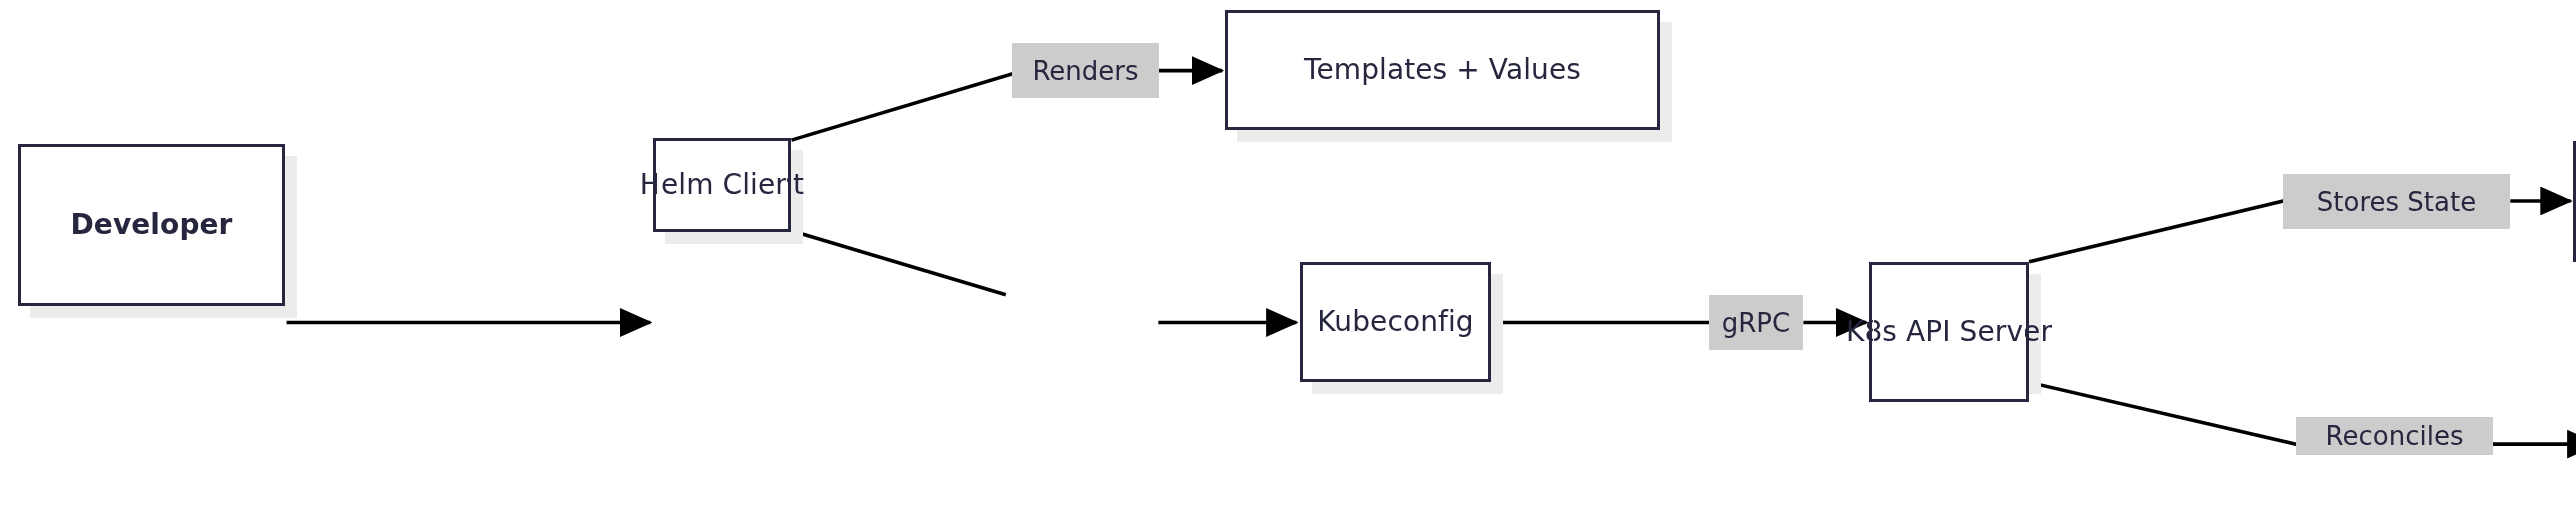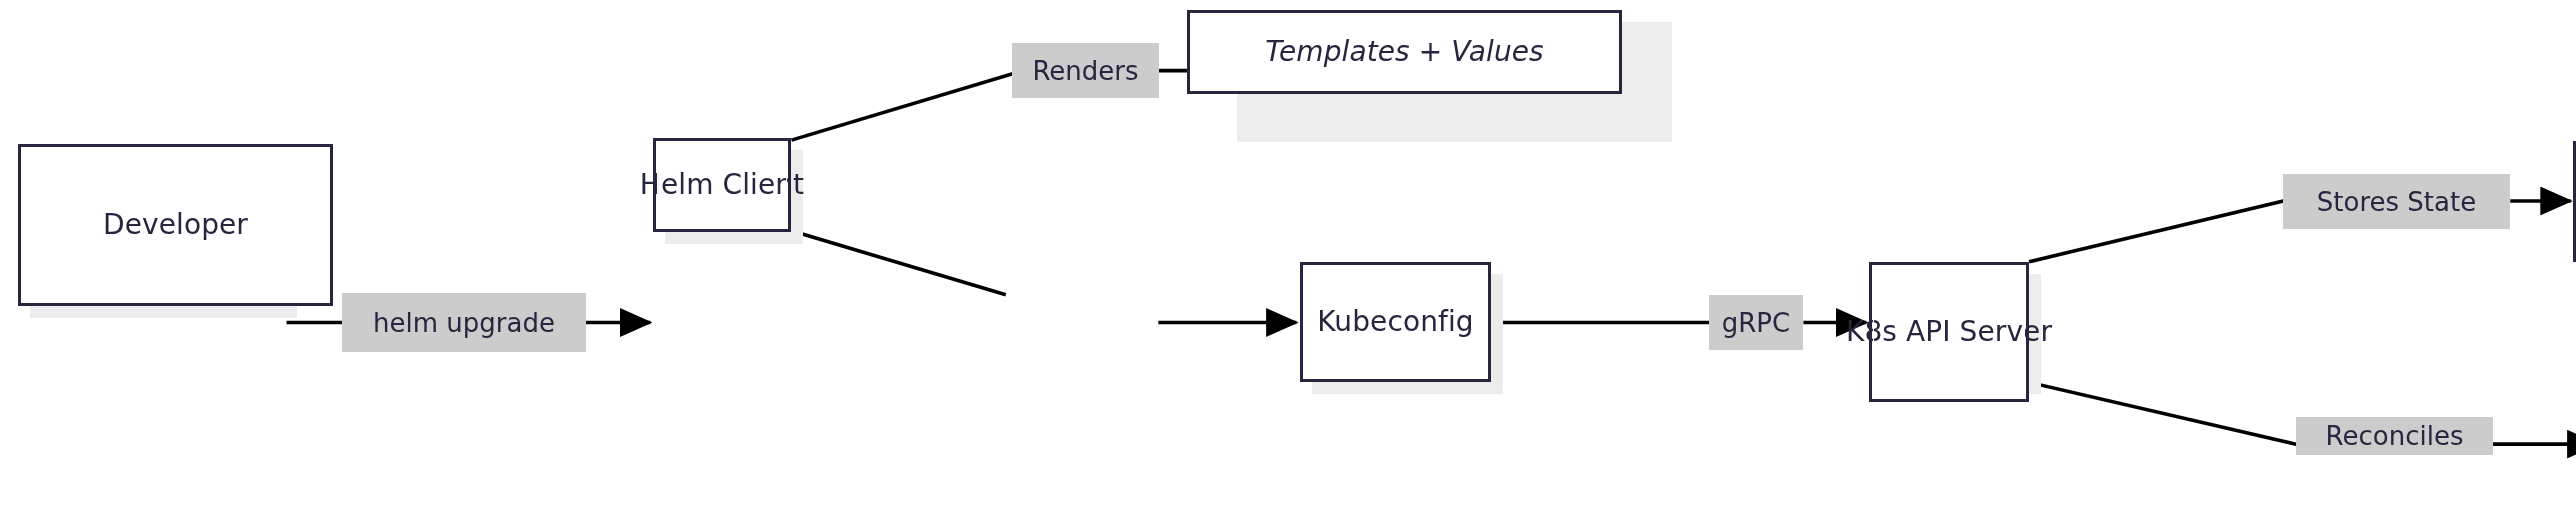--- a/index.html
+++ b/index.html
@@ -109,45 +109,44 @@
       <line x1="4838" y1="862" x2="5041" y2="862" stroke="#000000" stroke-width="7" marker-end="url(#arrowhead)"></line>
     </g>
   </svg>
 
   <div class="node-shadow" style="left:30px;   top:156px; width:267px;  height:162px;"></div>
   <div class="node-shadow" style="left:665px; top:150px; width:138px;  height:94px;"></div>
   <div class="node-shadow" style="left:1237px; top:22px;  width:435px;  height:120px;"></div>
   <div class="node-shadow" style="left:1312px; top:274px; width:191px;  height:120px;"></div>
   <div class="node-shadow" style="left:1881px; top:274px; width:160px;  height:120px;"></div>
 
-  <div class="node" style="left:18px; top:144px; width:315px; height:162px;">
+  <div class="node" style="left:18px; top:144px; width:267px; height:162px;font-weight:bold;">
     <span class="node-label">Developer</span>
   </div>
 
   <div class="node" style="left:653px; top:138px; width:138px; height:94px;">
     <span class="node-label">Helm Client</span>
   </div>
 
-  <div class="node" style="left:1187px; top:10.3px; width:435px; height:84px;font-style:italic;">
+  <div class="node" style="left:1225px; top:10.3px; width:435px; height:120px;">
     <span class="node-label">Templates + Values</span>
   </div>
 
   <div class="node" style="left:1300px; top:262px; width:191px; height:120px;align-items:center;">
     <span class="node-label">Kubeconfig</span>
   </div>
 
   <div class="node" style="left:1869px; top:262px; width:160px; height:140px;">
     <span class="node-label">K8s API Server</span>
   </div>
 
   <div class="node" style="left:2573px; top:141px; width:598px; height:121px;">
     
   </div>
 
-  <div class="edge-label" style="left:342px; top:293px; width:244px; height:59px;">helm upgrade</div>
 
   <div class="edge-label" style="left:1012px; top:43px; width:147px; height:55px;">Renders</div>
 
 
   <div class="edge-label" style="left:1709px; top:295px; width:94px; height:55px;">gRPC</div>
 
   <div class="edge-label" style="left:2283px; top:174px; width:227px; height:55px;">Stores State</div>
 
   <div class="edge-label" style="left:2296px; top:417px; width:197px; height:38px;">Reconciles</div>
 

